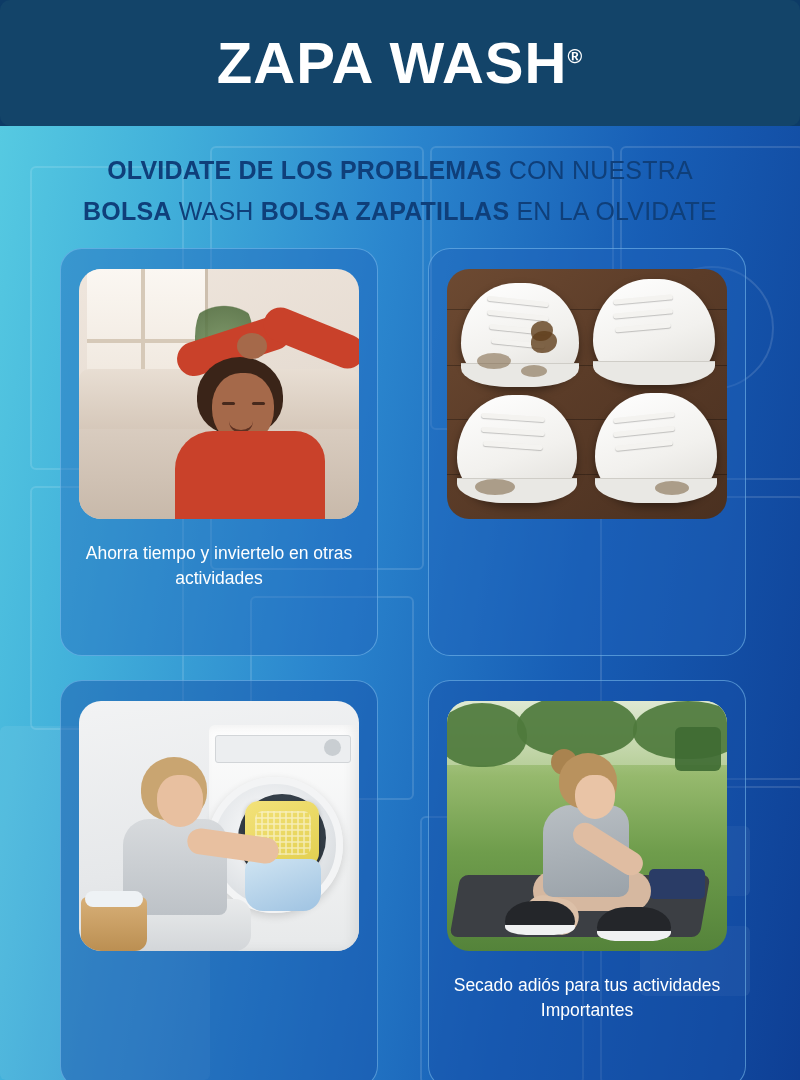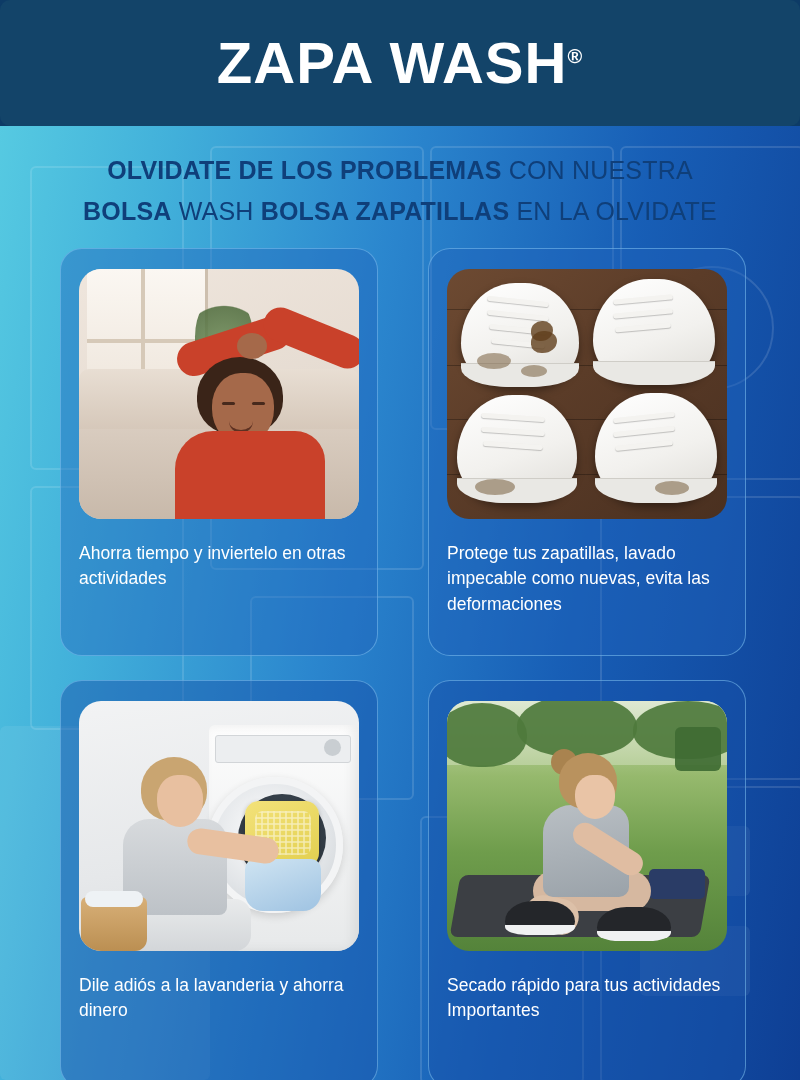--- a/index.html
+++ b/index.html
@@ -120,21 +120,21 @@
     overflow: hidden;
     position: relative;
     background: #ddd;
     flex: none;
   }
   .caption {
     margin-top: 22px;
     color: #ffffff;
     font-size: 17.5px;
     line-height: 1.45;
-    text-align: left;
+    text-align: center;
     font-weight: 500;
   }
 
   
   .p1 { background: linear-gradient(160deg,#efe6dd 0%, #e6dcd2 55%, #d8cdc2 100%); }
   .p1 .window {
     position: absolute; left: 8px; top: 0; width: 118px; height: 150px;
     background: linear-gradient(180deg,#fbf7f2,#ece3d8);
     border-right: 3px solid #cdbfae;
   }
@@ -435,42 +435,40 @@
 
         <div class="shoe" style="left:148px; top:124px; width:122px; height:110px;">
           <div class="sole"></div>
           <div class="lace" style="left:18px; top:22px; width:62px; height:5px; transform:rotate(-6deg);"></div>
           <div class="lace" style="left:18px; top:36px; width:62px; height:5px; transform:rotate(-6deg);"></div>
           <div class="lace" style="left:20px; top:50px; width:58px; height:5px; transform:rotate(-6deg);"></div>
           <div class="dirt" style="left:60px; top:88px; width:34px; height:14px;"></div>
         </div>
         <div class="stain" style="left:84px; top:52px; width:22px; height:20px;"></div>
       </div>
-      <div class="caption">Protege tus zapatillas, lavado impecable como nuevas, evita las deformaciones</div>
     </div>
 
     <div class="card r2">
       <div class="photo p3">
         <div class="wm"></div>
         <div class="panel"></div>
         <div class="knob"></div>
         <div class="door"></div>
         <div class="drum"></div>
         <div class="bag"></div>
         <div class="bag-mesh"></div>
         <div class="wm-laundry"></div>
         <div class="legs3"></div>
         <div class="torso3"></div>
         <div class="arm3"></div>
         <div class="hair3"></div>
         <div class="face3"></div>
         <div class="basket"></div>
         <div class="basket-l"></div>
       </div>
-      <div class="caption">Dile adiós a la lavanderia y ahorra dinero</div>
     </div>
 
     <div class="card r2">
       <div class="photo p4">
         <div class="sky"></div>
         <div class="tree" style="left:-10px; top:2px; width:90px; height:64px;"></div>
         <div class="tree" style="left:70px;  top:-6px; width:120px; height:62px;"></div>
         <div class="tree" style="left:186px; top:0px; width:110px; height:58px;"></div>
         <div class="tree" style="right:6px; top:26px; width:46px; height:44px; background:#3f6b33; border-radius:6px;"></div>
         <div class="mat"></div>
@@ -482,17 +480,17 @@
         <div class="bun"></div>
         <div class="hair4"></div>
         <div class="face4"></div>
         <div class="sneaker" style="left:58px; top:200px; width:70px; height:34px;">
           <div class="wsole"></div>
         </div>
         <div class="sneaker" style="left:150px; top:206px; width:74px; height:34px;">
           <div class="wsole"></div>
         </div>
       </div>
-      <div class="caption">Secado rápido para tus actividades Importantes</div>
+      <div class="caption">Secado adiós para tus actividades Importantes</div>
     </div>
 
   </div>
 </div>
 
 </body></html>

